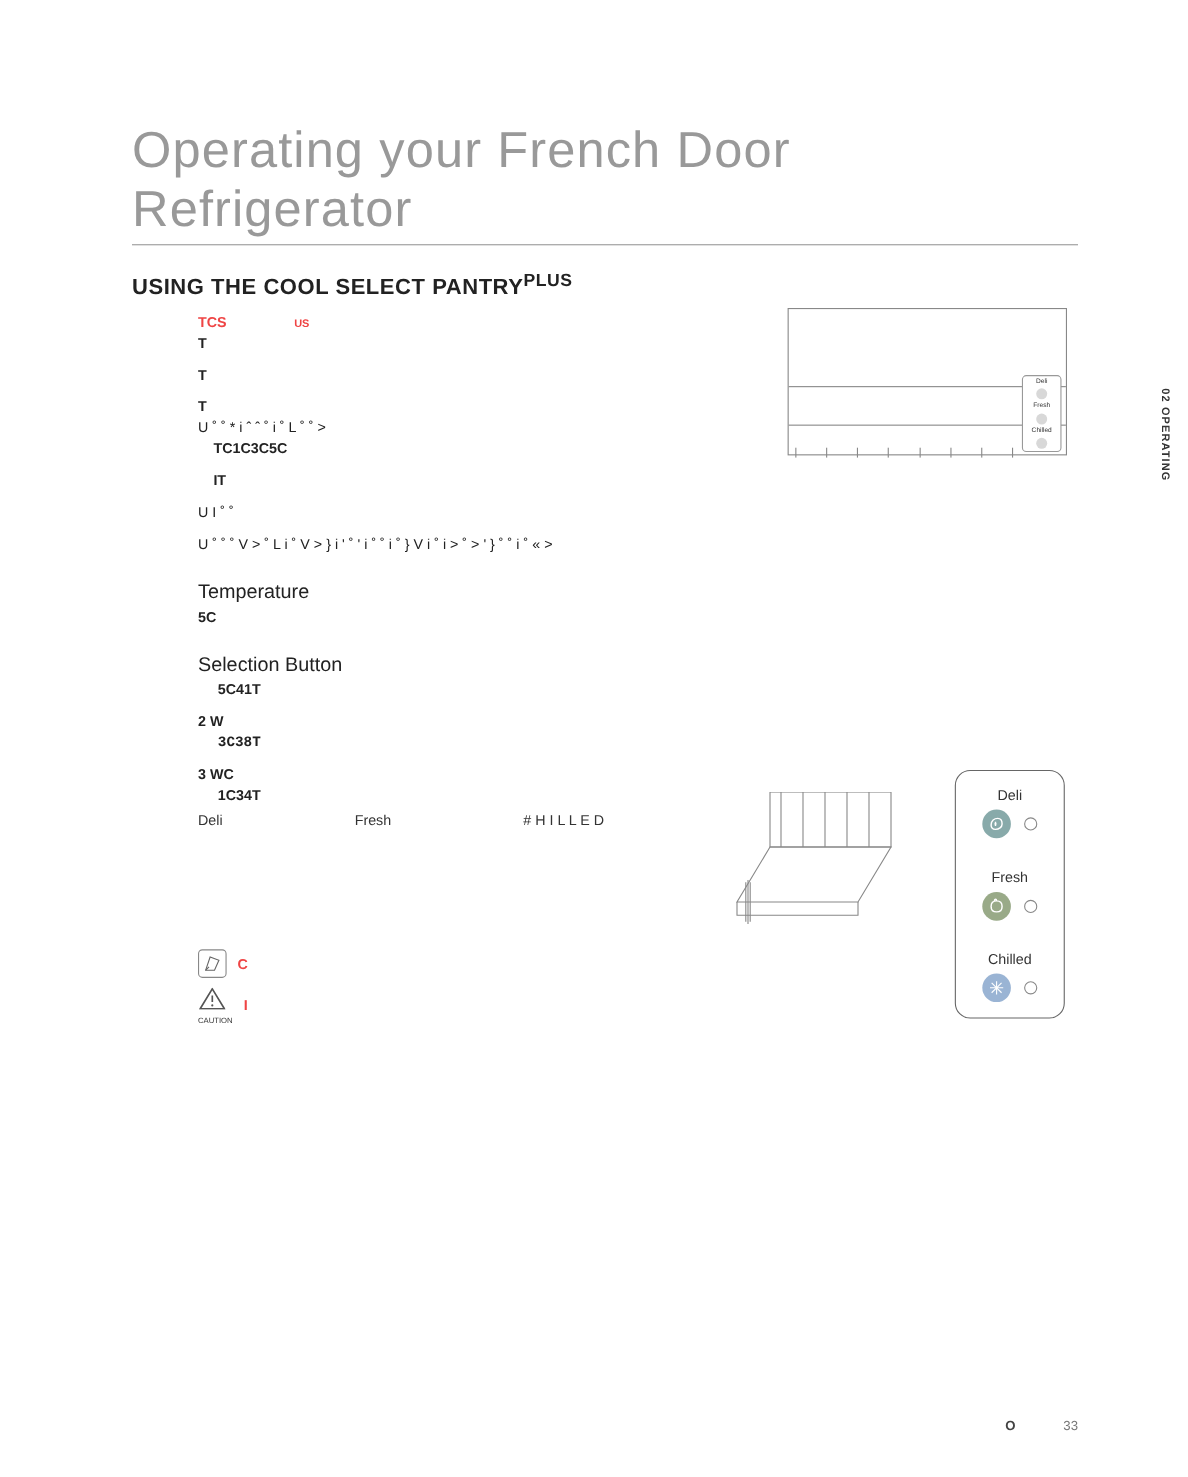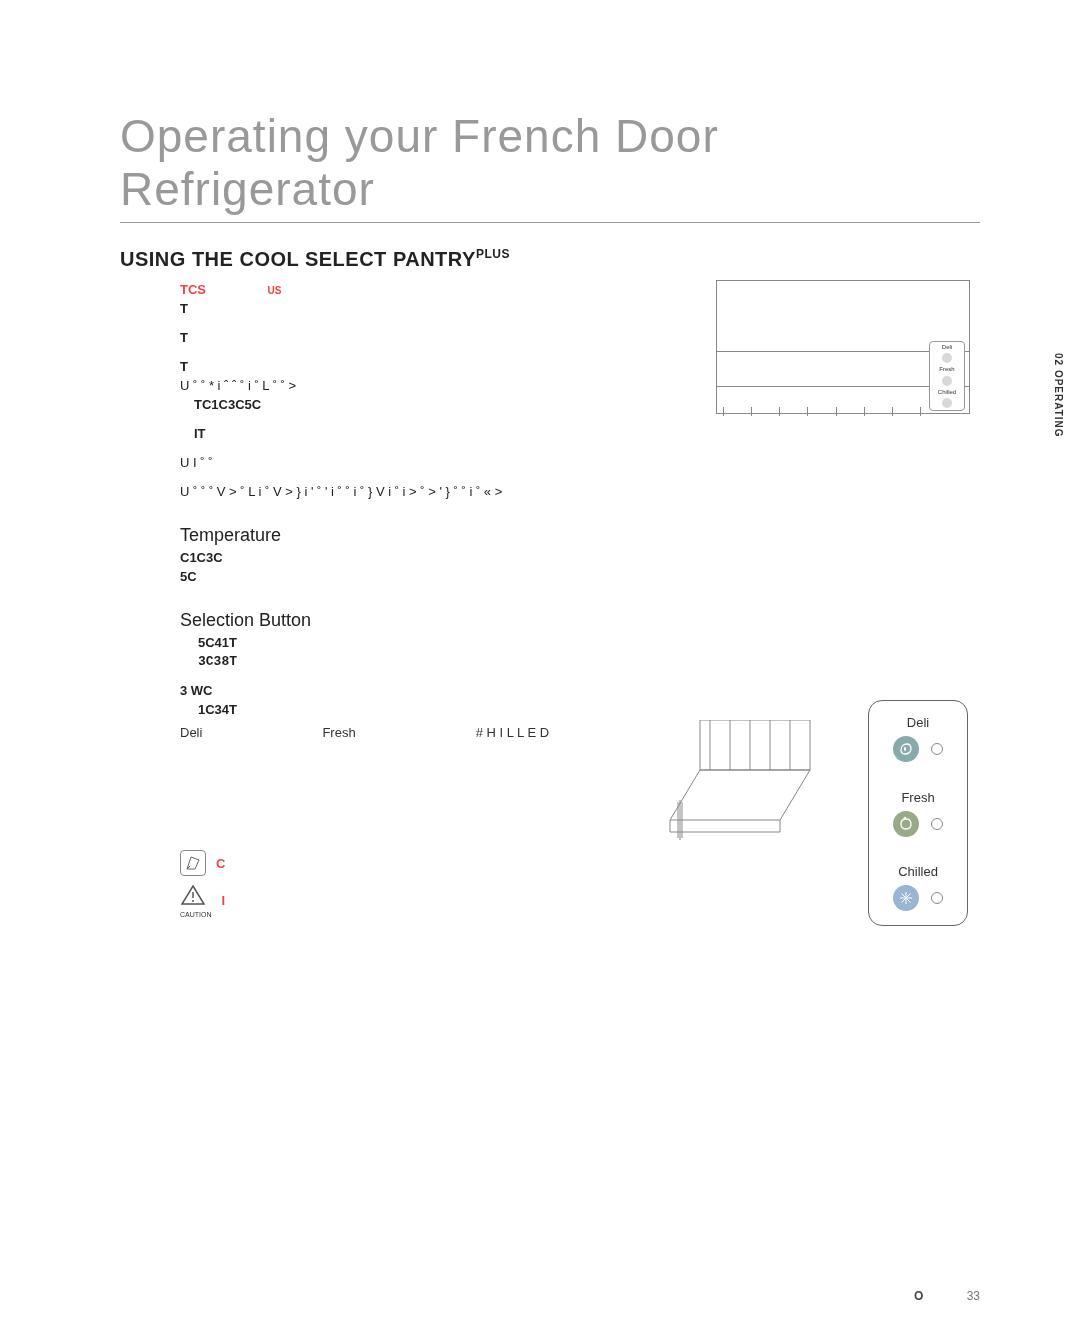--- a/index.html
+++ b/index.html
@@ -21,21 +21,21 @@
       line-height: 1.15;
       letter-spacing: 1px;
     }
     .section-h {
       font-size: 20px;
       font-weight: bold;
       color: #222;
       margin-top: 24px;
       letter-spacing: 0.5px;
     }
-    .plus { font-size: 12px; vertical-align: super; }
+    .plus { font-size: 16px; vertical-align: super; }
     .content { padding-left: 60px; margin-top: 12px; position: relative; }
     .bold { font-weight: bold; font-size: 13px; color: #ef4444; }
     .line { font-size: 13px; color: #222; margin-top: 4px; }
     .sp { margin-top: 14px; }
     .sub-h { font-size: 18px; color: #222; margin-top: 26px; }
     .row { display: flex; gap: 120px; margin-top: 8px; }
     .row span { font-size: 13px; }
     .side-tab {
       position: absolute;
       right: 0; top: 330px;
@@ -146,25 +146,25 @@
     <div class="line bold">T</div>
     <div class="line bold sp">T</div>
     <div class="line bold sp">T</div>
     <div class="line">U ˚ ˚  *  i ˆ ˆ ˚   i ˚ L      ˚      ˚  &gt;</div>
     <div class="line bold" style="padding-left:14px;">TC1C3C5C</div>
     <div class="line bold sp" style="padding-left:14px;">ΙΤ</div>
     <div class="line sp">U I ˚ ˚</div>
     <div class="line sp">U ˚ ˚    ˚ V &gt;  ˚ L i ˚ V  &gt;  } i ' ˚ '  i ˚   ˚   i ˚ }    V i   ˚   i   &gt;  ˚   &gt; '   } ˚   ˚   i ˚ « &gt;</div>
 
     <div class="sub-h">Temperature</div>
-    <div class="line bold">C1C3C</div>
     <div class="line bold">5C</div>
 
     <div class="sub-h">Selection Button</div>
     <div class="line bold" style="padding-left:18px;">5C41T</div>
+    <div class="line bold sp">2  W</div>
     <div class="line bold" style="padding-left:18px;font-family:Liberation Mono, monospace;">3C38T</div>
     <div class="line bold sp">3  WC</div>
     <div class="line bold" style="padding-left:18px;">1C34T</div>
 
     <div class="row">
       <span>Deli</span>
       <span>Fresh</span>
       <span># H I L L E D</span>
     </div>
   </div>

